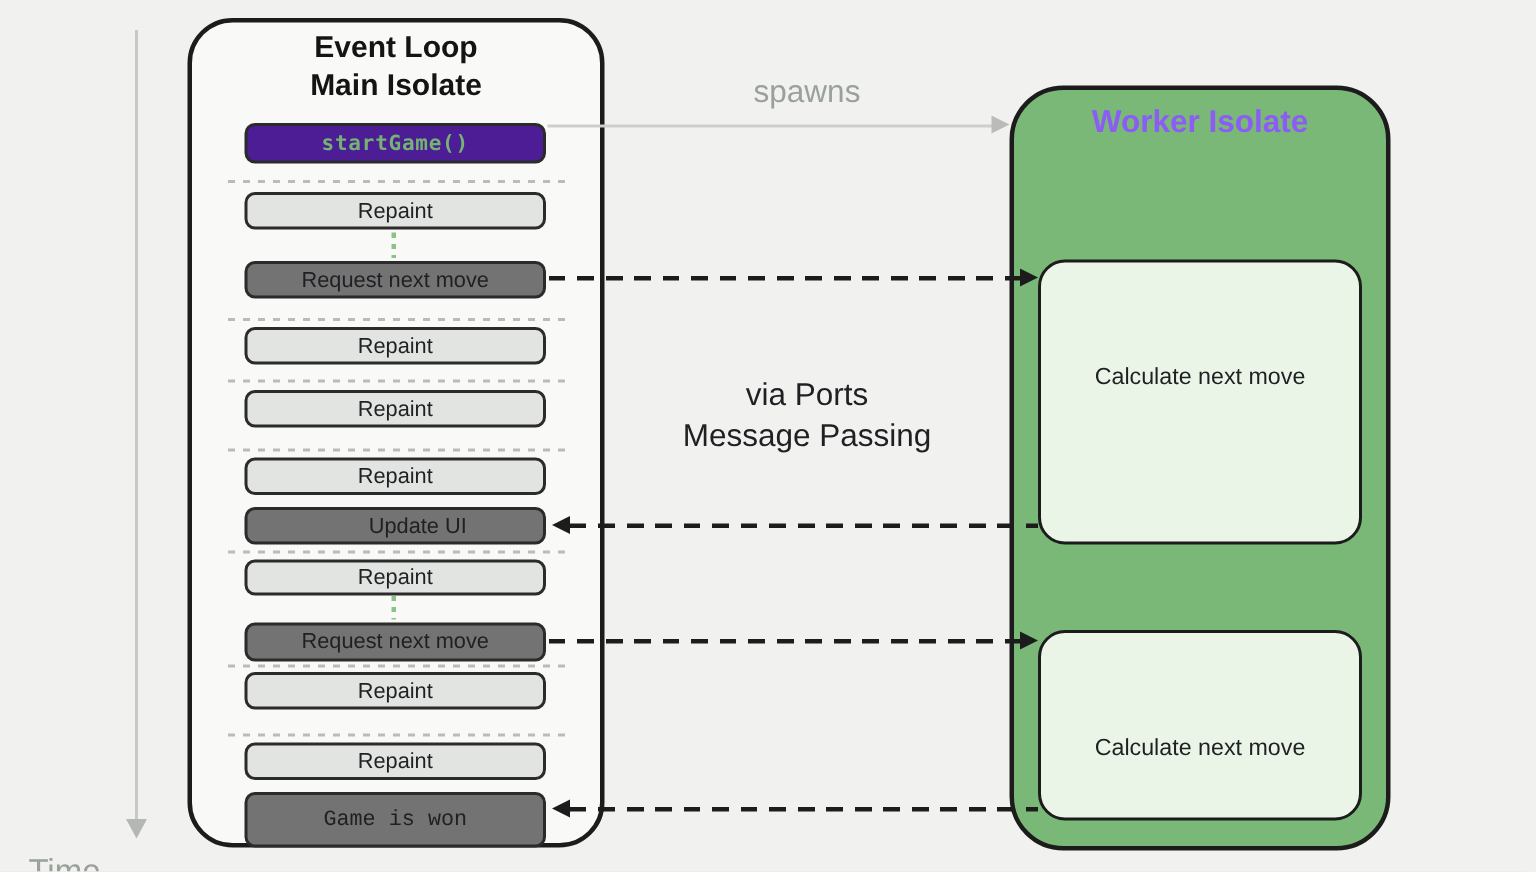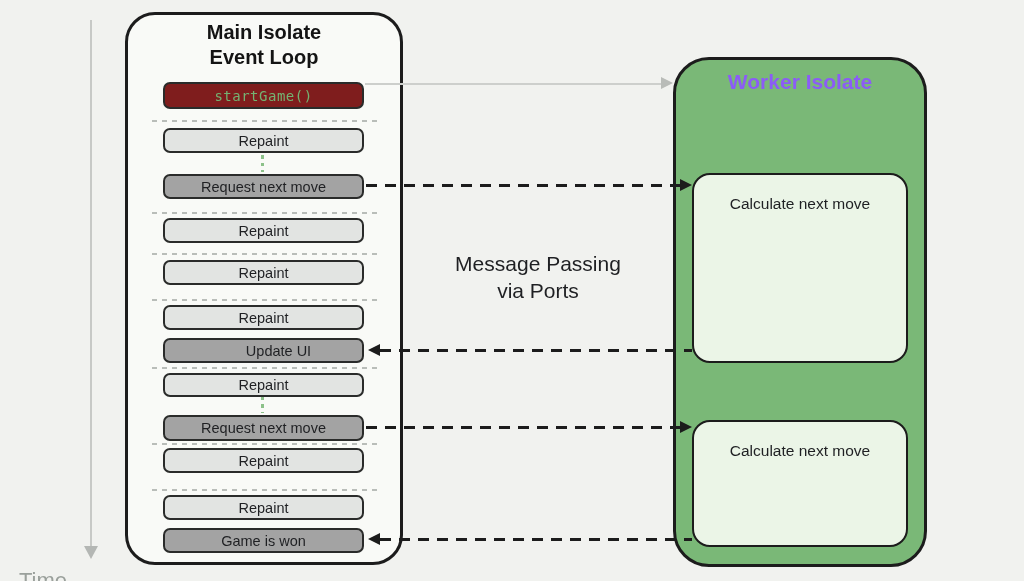--- a/index.html
+++ b/index.html
@@ -17,37 +17,37 @@
     font-size:22px;color:#9aa09b;margin-top:40px;}
   
   .main-panel{position:absolute;left:125px;top:12px;width:278px;height:553px;
     background:#f9faf7;border:3px solid #1c1c1c;border-radius:30px;box-sizing:border-box;}
   .main-title{position:absolute;left:125px;top:20px;width:278px;text-align:center;
     font-size:20px;font-weight:bold;line-height:25px;color:#141414;}
   .ebox{position:absolute;left:163px;width:201px;box-sizing:border-box;
     border:2px solid #2a2b2a;border-radius:7px;
     display:flex;align-items:center;justify-content:center;
     font-size:14.5px;color:#1f2023;}
-  .ebox.code{background:#7f1d1d;font-family:"DejaVu Sans Mono", monospace;font-weight:normal;
+  .ebox.code{background:#4c1d95;font-family:"DejaVu Sans Mono", monospace;font-weight:bold;
     font-size:14px;color:#74b372;letter-spacing:.5px;}
   .ebox.repaint{background:#e2e4e2;}
-  .ebox.action{background:#a3a3a3;}
+  .ebox.action{background:#737373;}
   .sep{position:absolute;left:152px;width:225px;height:2px;
     background:repeating-linear-gradient(90deg,#b9bdb9 0 5px,transparent 5px 10px);}
   .conn{position:absolute;left:261px;width:3px;
     background:repeating-linear-gradient(180deg,#8cc189 0 3.5px,transparent 3.5px 7.5px);}
   
   .worker-panel{position:absolute;left:673px;top:57px;width:254px;height:510px;
     background:#7ab877;border:3px solid #1c1c1c;border-radius:36px;box-sizing:border-box;}
   .worker-title{position:absolute;left:673px;top:70px;width:254px;text-align:center;
     font-size:21px;font-weight:bold;color:#8b5cf6;}
   .task{position:absolute;left:692px;width:216px;box-sizing:border-box;
     background:#ebf5e7;border:2.5px solid #1c1c1c;border-radius:18px;
     text-align:center;font-size:15.5px;color:#1f2023;}
-  .task .task-text{padding-top:20px;}
+  .task .task-text{padding-top:32px;margin-top:36px;}
   
   .spawn-line{position:absolute;left:365px;top:83px;width:297px;height:2px;background:#cdcfcc;}
   .spawn-head{position:absolute;left:661px;top:77px;width:0;height:0;
     border-top:6px solid transparent;border-bottom:6px solid transparent;border-left:12px solid #b9bcb8;}
   .dash{position:absolute;height:3px;
     background:repeating-linear-gradient(90deg,#1c1c1c 0 11px,transparent 11px 19px);}
   .head-right{position:absolute;width:0;height:0;
     border-top:6px solid transparent;border-bottom:6px solid transparent;border-left:12px solid #1c1c1c;}
   .head-left{position:absolute;width:0;height:0;
     border-top:6px solid transparent;border-bottom:6px solid transparent;border-right:12px solid #1c1c1c;}
@@ -60,22 +60,22 @@
 <body>
 
 <div class="stage">
 
   <div class="time-line"></div>
   <div class="time-head"></div>
   <div class="time-label">Time</div>
 
   <div class="main-panel"></div>
   <div class="main-title">
+    <div>Event Loop</div>
     <div>Main Isolate</div>
-    <div>Event Loop</div>
   </div>
 
   <div class="ebox code" style="top:82px;height:27px;">startGame()</div>
   <div class="sep" style="top:120px;"></div>
   <div class="ebox repaint" style="top:128px;height:25px;">Repaint</div>
   <div class="conn" style="top:155px;height:17px;"></div>
   <div class="ebox action" style="top:174px;height:25px;">Request next move</div>
   <div class="sep" style="top:212px;"></div>
   <div class="ebox repaint" style="top:218px;height:25px;">Repaint</div>
   <div class="sep" style="top:253px;"></div>
@@ -84,44 +84,45 @@
   <div class="ebox repaint" style="top:305px;height:25px;">Repaint</div>
   <div class="ebox action" style="top:338px;height:25px;padding-left:30px;">Update UI</div>
   <div class="sep" style="top:367px;"></div>
   <div class="ebox repaint" style="top:373px;height:24px;">Repaint</div>
   <div class="conn" style="top:397px;height:16px;"></div>
   <div class="ebox action" style="top:415px;height:26px;">Request next move</div>
   <div class="sep" style="top:443px;"></div>
   <div class="ebox repaint" style="top:448px;height:25px;">Repaint</div>
   <div class="sep" style="top:489px;"></div>
   <div class="ebox repaint" style="top:495px;height:25px;">Repaint</div>
-  <div class="ebox action" style="top:528px;height:25px;">Game is won</div>
+  <div class="ebox action" style="top:528px;height:37px;font-family:Liberation Mono, monospace;">Game is won</div>
 
   <div class="worker-panel"></div>
   <div class="worker-title">Worker Isolate</div>
   <div class="task" style="top:173px;height:190px;">
     <div class="task-text">Calculate next move</div>
   </div>
   <div class="task" style="top:420px;height:127px;">
     <div class="task-text">Calculate next move</div>
   </div>
 
   <div class="spawn-line"></div>
   <div class="spawn-head"></div>
+  <div class="spawns-label">spawns</div>
 
   <div class="dash" style="left:366px;top:184px;width:314px;"></div>
   <div class="head-right" style="left:680px;top:179px;"></div>
 
   <div class="dash" style="left:380px;top:349px;width:312px;"></div>
   <div class="head-left" style="left:368px;top:344px;"></div>
 
   <div class="dash" style="left:366px;top:426px;width:314px;"></div>
   <div class="head-right" style="left:680px;top:421px;"></div>
 
   <div class="dash" style="left:380px;top:538px;width:312px;"></div>
   <div class="head-left" style="left:368px;top:533px;"></div>
 
   <div class="mp-label">
+    <div>via Ports</div>
     <div>Message Passing</div>
-    <div>via Ports</div>
   </div>
 
 </div>
 
 </body></html>

